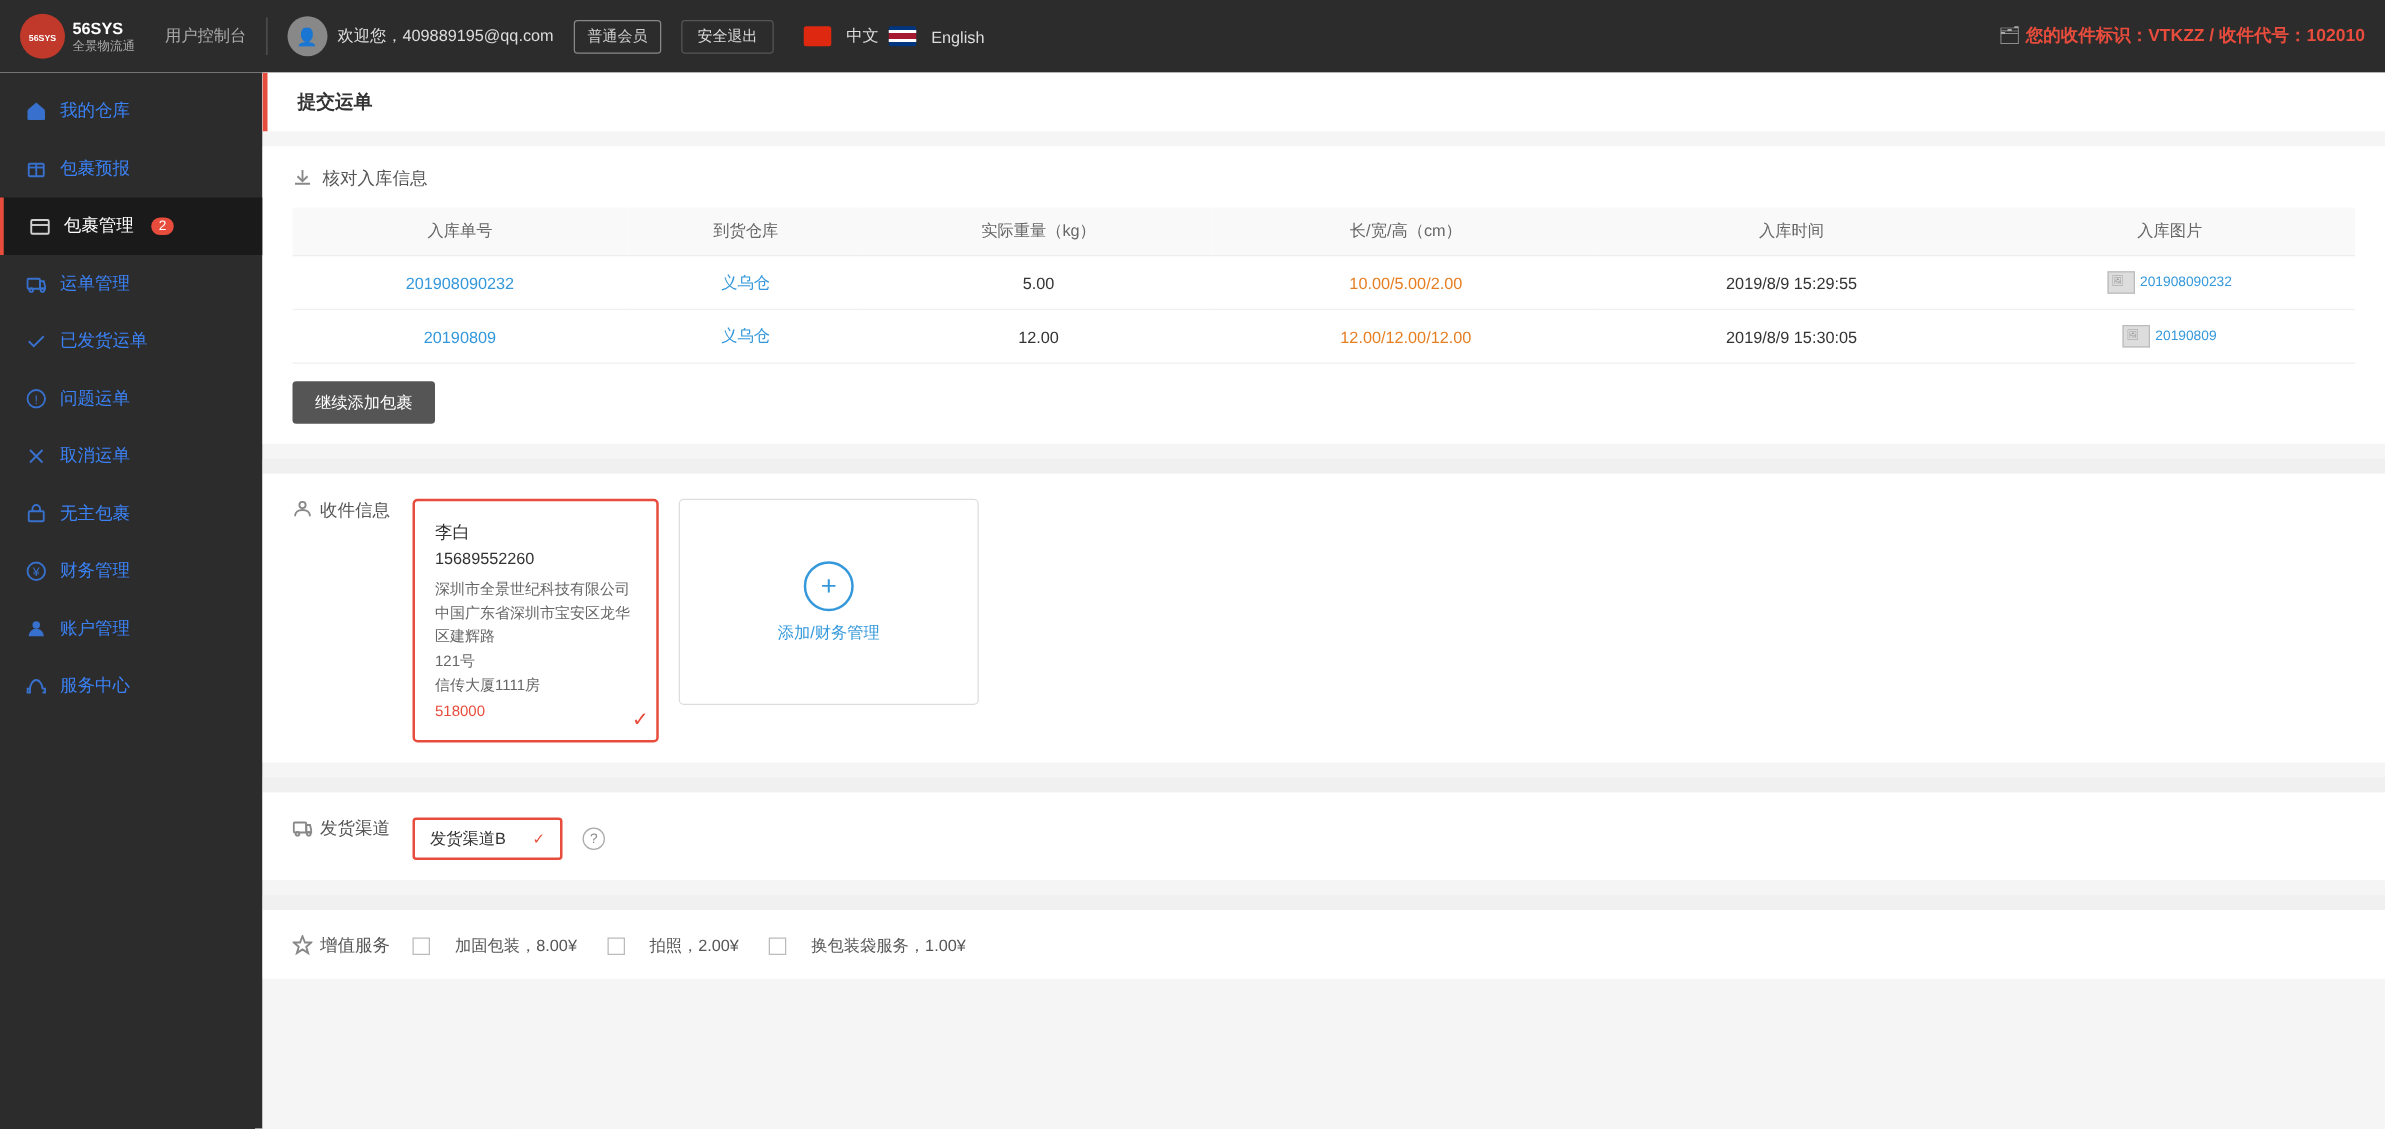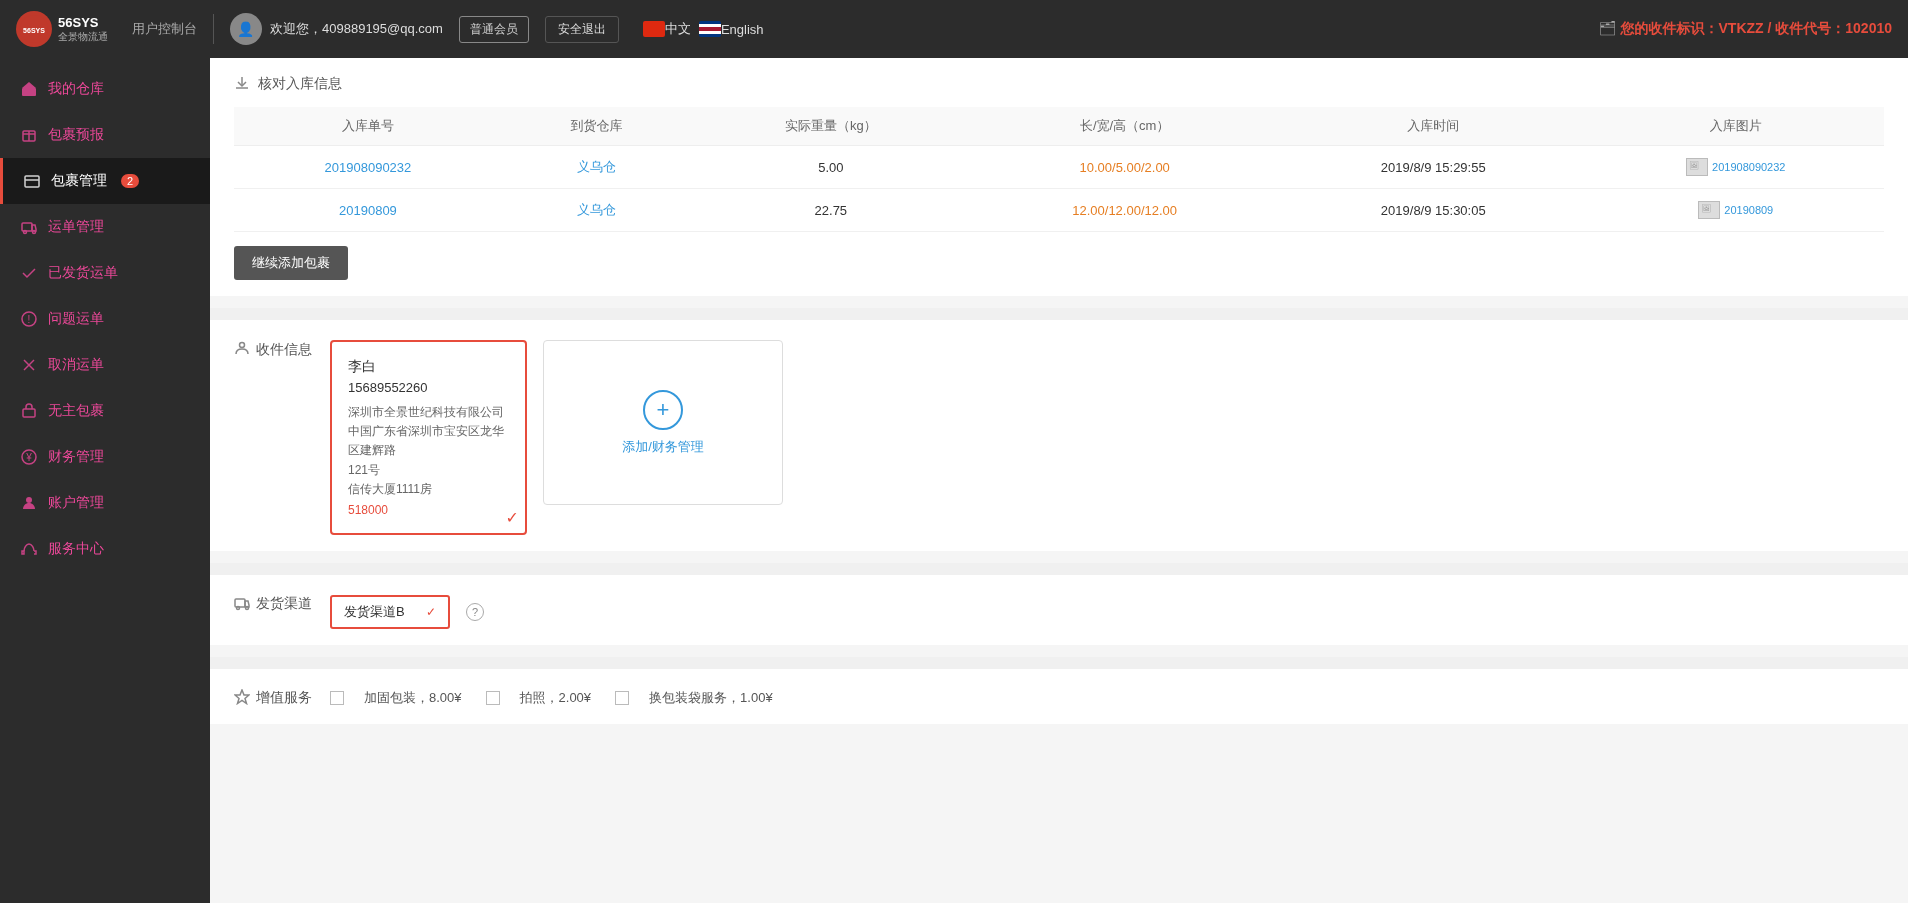--- a/index.html
+++ b/index.html
@@ -65,21 +65,21 @@
     }
     .vip-badge {
       background: transparent;
       border: 1px solid #888;
       color: #ccc;
       padding: 4px 10px;
       border-radius: 3px;
       font-size: 12px;
     }
     .lang-group { display: flex; align-items: center; gap: 8px; margin-left: 8px; }
-    .lang-item { display: flex; align-items: center; gap: 0; color: #ddd; font-size: 13px; cursor: pointer; }
+    .lang-item { display: flex; align-items: center; gap: 12px; color: #ddd; font-size: 13px; cursor: pointer; }
     .flag { width: 22px; height: 16px; display: inline-block; border-radius: 2px; }
     .flag-cn { background: #de2910; position: relative; }
     .flag-th { background: linear-gradient(to bottom, #003580 0%, #003580 20%, #fff 20%, #fff 35%, #a51931 35%, #a51931 65%, #fff 65%, #fff 80%, #003580 80%, #003580 100%); }
     .header-spacer { flex: 1; }
     .receipt-info { color: #aaa; font-size: 14px; margin-left: 16px; }
     .receipt-info span { color: #e74c3c; font-weight: bold; }
 
     
     .main-layout {
       display: flex;
@@ -93,21 +93,21 @@
       background: #2c2c2c;
       flex-shrink: 0;
       overflow-y: auto;
       padding-top: 8px;
     }
     .sidebar-item {
       display: flex;
       align-items: center;
       gap: 10px;
       padding: 14px 20px;
-      color: #ec4899;
+      color: #3b82f6;
       cursor: pointer;
       font-size: 14px;
       position: relative;
     }
     .sidebar-item.active { background: #1a1a1a; color: white; border-left: 3px solid #e74c3c; }
     .sidebar-item .icon { width: 18px; height: 18px; display: flex; align-items: center; justify-content: center; opacity: 0.8; }
     .sidebar-badge {
       background: #e74c3c;
       color: white;
       font-size: 11px;
@@ -479,20 +479,21 @@
             <path d="M3 10c0-3 2.2-7 5-7s5 4 5 7"></path>
             <path d="M1 10h2v3H1zM13 10h2v3h-2"></path>
           </svg>
       </span>
       <span>服务中心</span>
     </div>
   </nav>
 
   <div class="content">
 
+    <div class="page-header">提交运单</div>
 
     <div class="section">
       <div class="section-title">
         <span>
           <svg width="16" height="16" viewBox="0 0 16 16" fill="none" stroke="#888" stroke-width="1.5">
               <polyline points="8,3 8,11"></polyline>
               <polyline points="4,8 8,12 12,8"></polyline>
               <line x1="2" y1="14" x2="14" y2="14"></line>
             </svg>
         </span>
@@ -521,21 +522,21 @@
                   <span style="display:inline-block;width:22px;height:18px;background:#ddd;border:1px solid #bbb;position:relative;">
                     <span style="position:absolute;top:2px;left:2px;font-size:8px;color:#999;">🖼</span>
                   </span>
                   <span style="font-size:11px;color:#3498db;cursor:pointer;">201908090232</span>
                 </div>
               </td>
             </tr>
             <tr>
               <td class="link">20190809</td>
               <td class="link">义乌仓</td>
-              <td>22.75</td>
+              <td>12.00</td>
               <td class="orange">12.00/12.00/12.00</td>
               <td>2019/8/9 15:30:05</td>
               <td>
                 <div class="img-thumb">
                   <span style="display:inline-block;width:22px;height:18px;background:#ddd;border:1px solid #bbb;position:relative;">
                     <span style="position:absolute;top:2px;left:2px;font-size:8px;color:#999;">🖼</span>
                   </span>
                   <span style="font-size:11px;color:#3498db;cursor:pointer;">20190809</span>
                 </div>
               </td>

